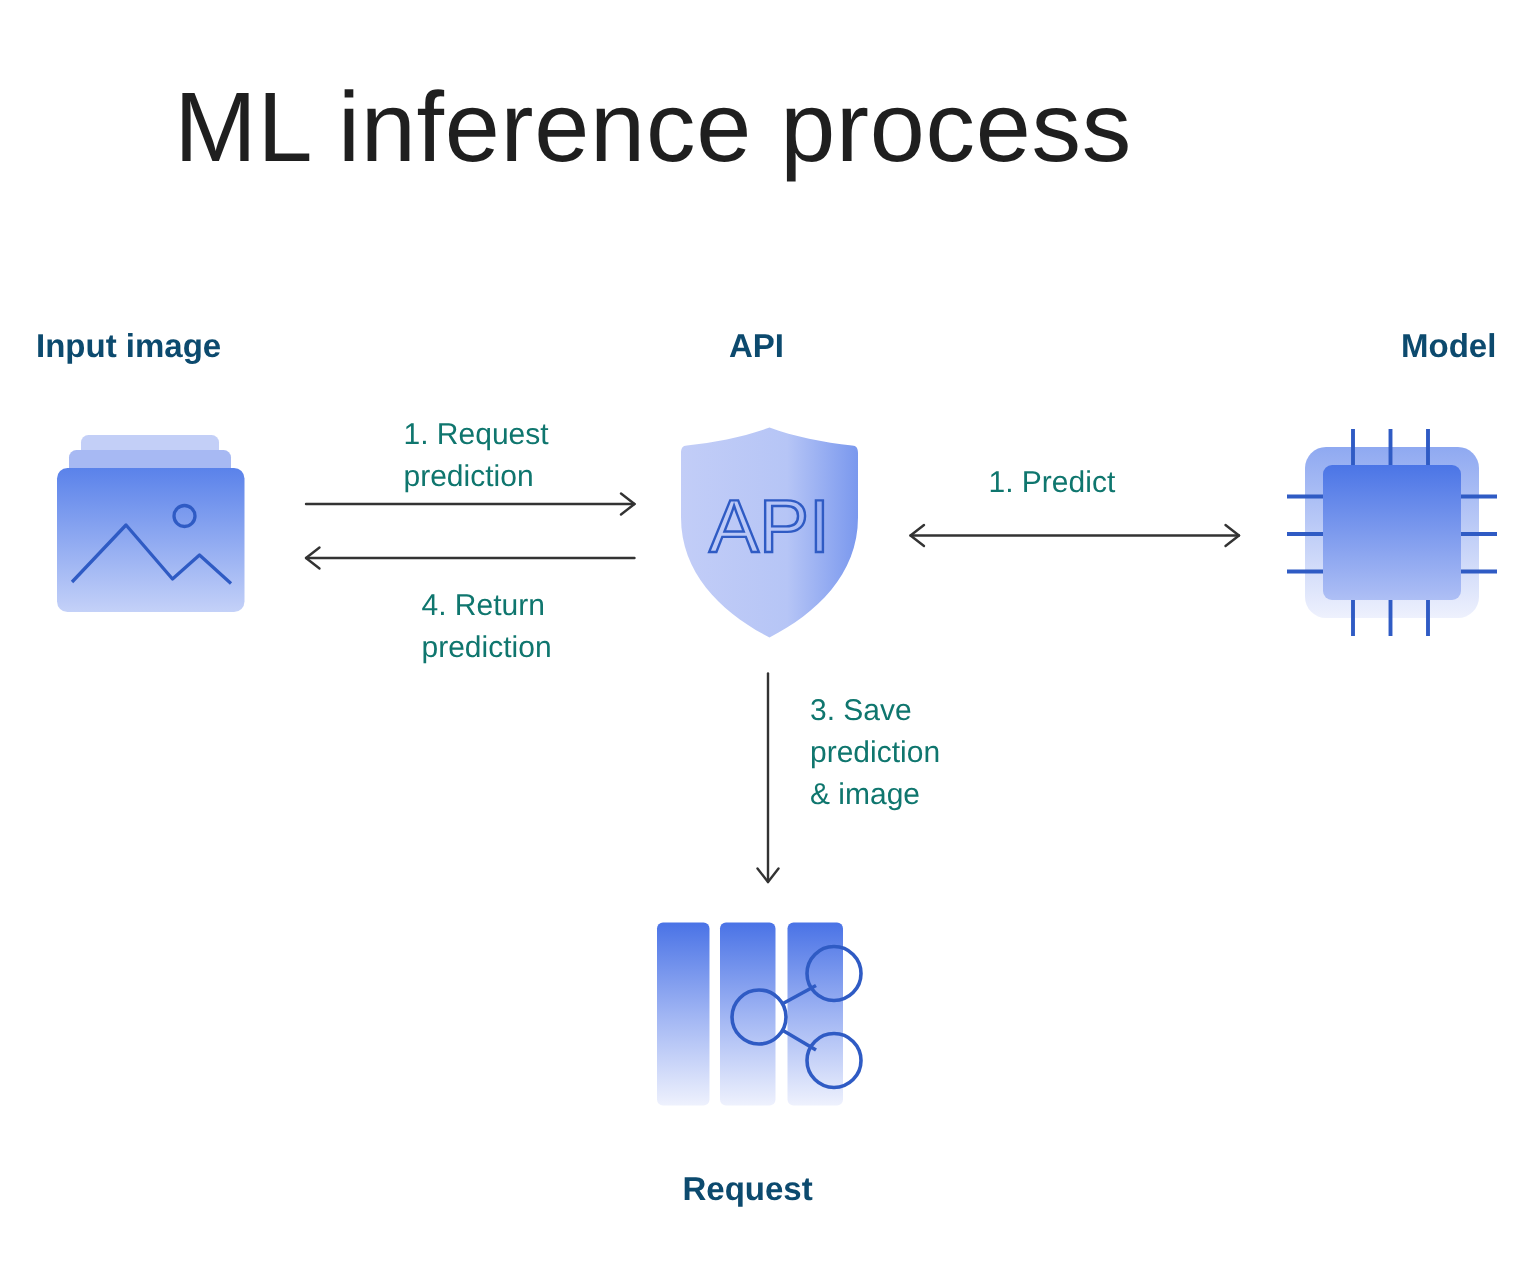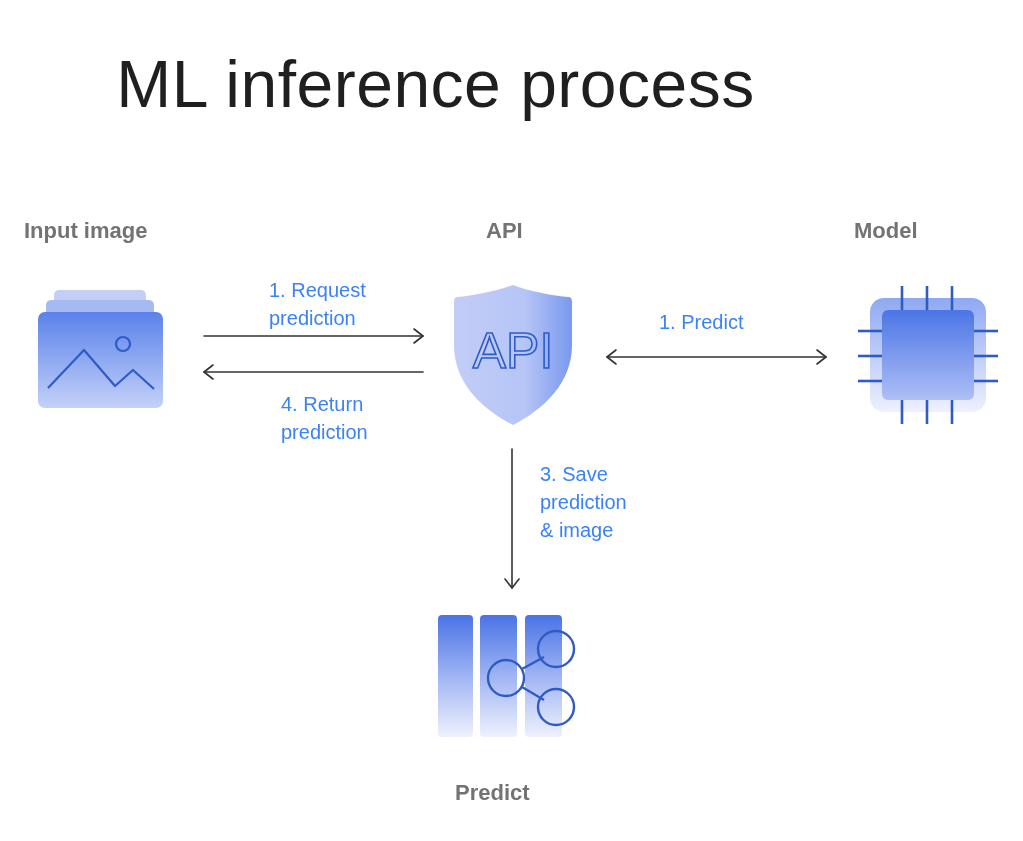--- a/index.html
+++ b/index.html
@@ -1,34 +1,34 @@
 <!DOCTYPE html>
 <html><head>
 <meta charset="utf-8">
 <style>
   html, body { margin: 0; padding: 0; background: #ffffff; }
   body { width: 1023px; height: 841px; position: relative; overflow: hidden;
          font-family: "Liberation Sans", sans-serif; color: #222222; }
   .title { position: absolute; left: 0; width: 871px; top: 46px; text-align: center;
            font-size: 66px; font-weight: 400; color: #1f1f1f; letter-spacing: 0.5px; }
-  .node-label { position: absolute; font-size: 22px; font-weight: 700; color: #737373; white-space: nowrap; }
-  .step { position: absolute; font-size: 20px; line-height: 28px; color: #3b82f6; white-space: nowrap; }
+  .node-label { position: absolute; font-size: 22px; font-weight: 700; color: #0c4a6e; white-space: nowrap; }
+  .step { position: absolute; font-size: 20px; line-height: 28px; color: #0f766e; white-space: nowrap; }
   .step span { display: block; }
   svg.layer { position: absolute; left: 0; top: 0; }
   .icon { position: absolute; }
 </style>
 </head>
 <body>
 
 <div class="title">ML inference process</div>
 
 <div class="node-label" style="left:24px; top:218px;">Input image</div>
 <div class="node-label" style="left:486px; top:218px;">API</div>
-<div class="node-label" style="left:854px; top:218px;">Model</div>
-<div class="node-label" style="left:455px; top:780px;">Predict</div>
+<div class="node-label" style="left:934px; top:218px;">Model</div>
+<div class="node-label" style="left:455px; top:780px;">Request</div>
 
 <div class="step" style="left:269px; top:276px;">
   <span>1. Request</span>
   <span>prediction</span>
 </div>
 <div class="step" style="left:269px; top:390px;margin-left:12px;">
   <span>4. Return</span>
   <span>prediction</span>
 </div>
 <div class="step" style="left:659px; top:308px;">

